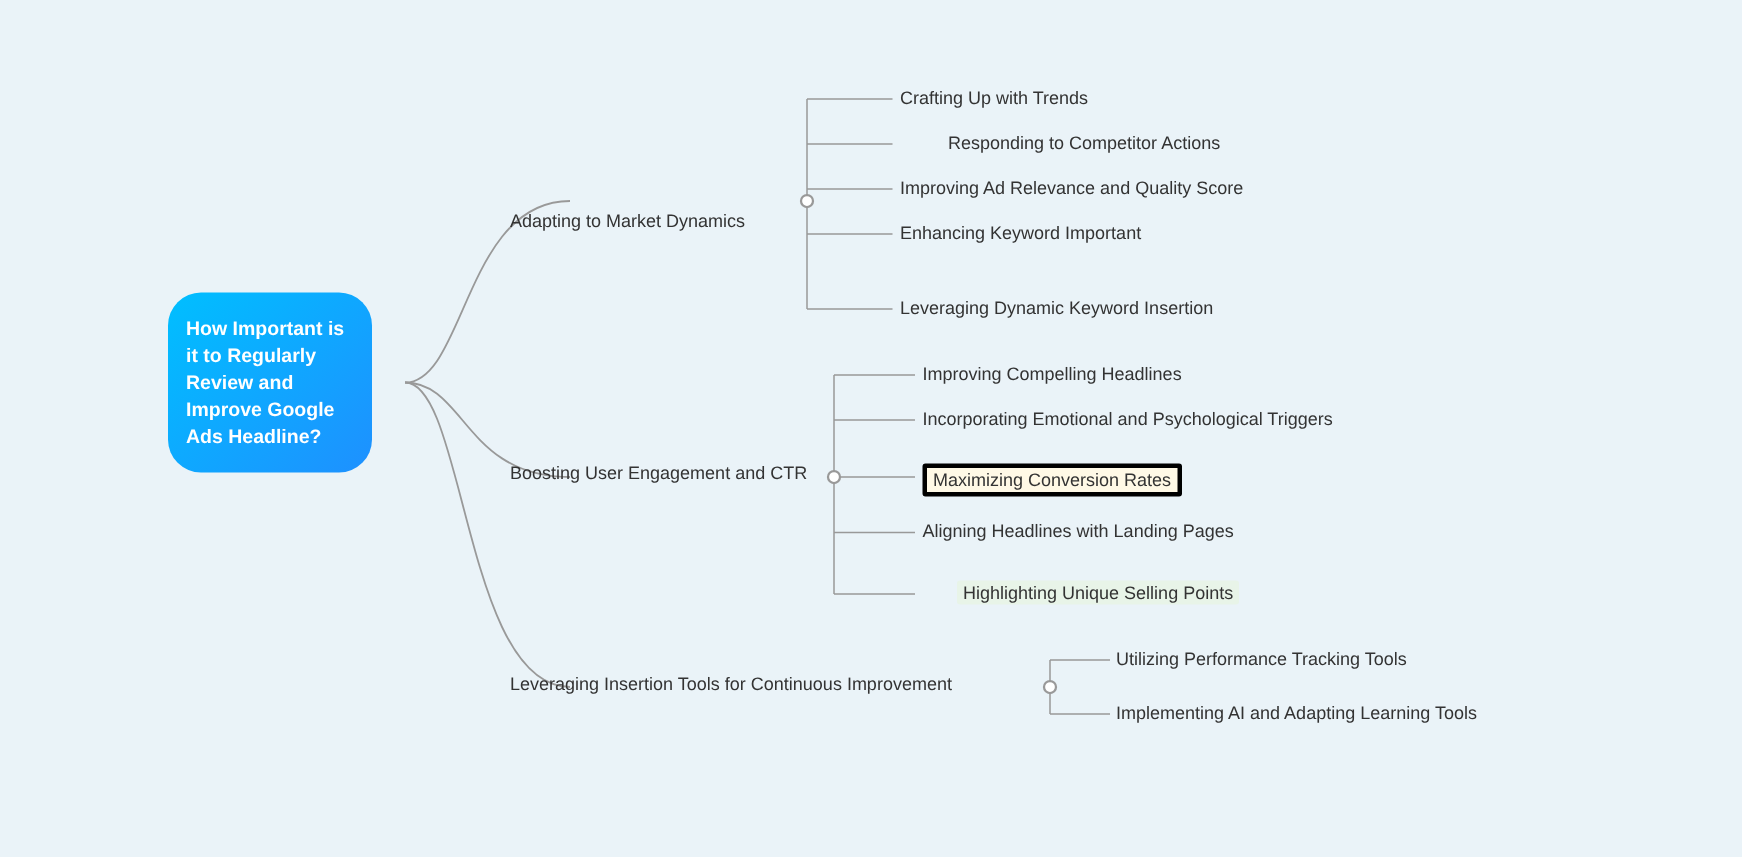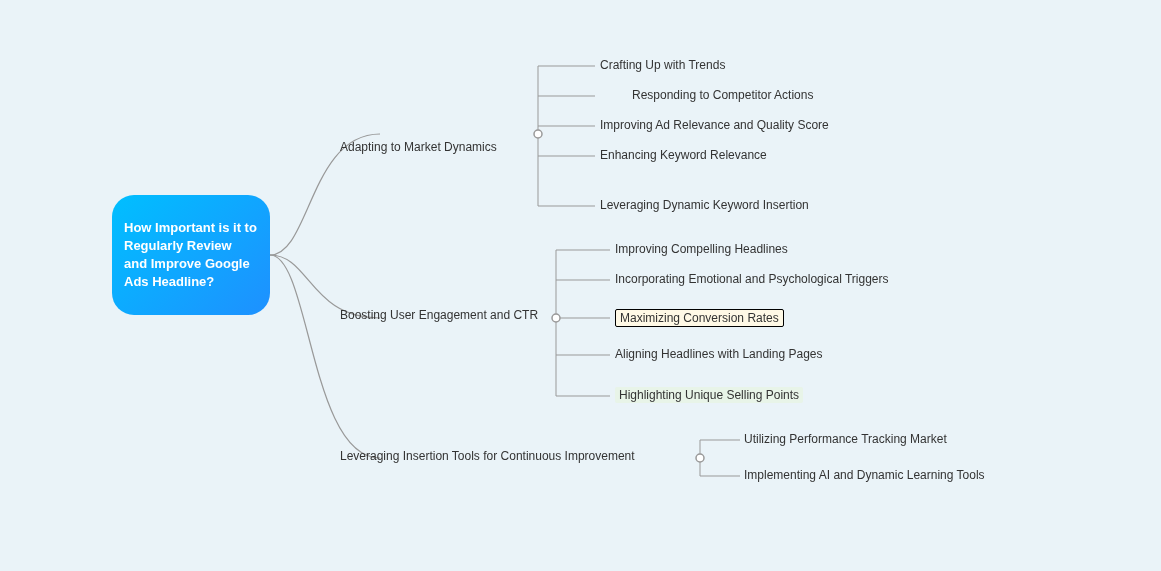--- a/index.html
+++ b/index.html
@@ -14,21 +14,21 @@
     svg#mindmap {
       position: absolute;
       top: 0; left: 0;
       width: 1161px;
       height: 571px;
     }
     .central-node {
       position: absolute;
       left: 112px;
       top: 195px;
-      width: 158px;
+      width: 136px;
       height: 120px;
       background: linear-gradient(135deg, #00bfff, #1e90ff);
       border-radius: 22px;
       display: flex;
       align-items: center;
       justify-content: center;
       padding: 12px;
       z-index: 10;
     }
     .central-node-text {
@@ -45,21 +45,21 @@
       white-space: nowrap;
     }
     .leaf-label {
       position: absolute;
       font-size: 12px;
       color: #333;
       white-space: nowrap;
     }
     .leaf-label.highlighted {
       background: #fff9e6;
-      border: 1px solid #000000;
+      border: 3px solid #000000;
       padding: 1px 4px;
       border-radius: 2px;
     }
     .leaf-label.highlighted2 {
       background: #e8f4e8;
       padding: 1px 4px;
       border-radius: 2px;
     }
   </style>
 </head>
@@ -98,27 +98,27 @@
 
 <div class="central-node">
   <div class="central-node-text">How Important is it to Regularly Review and Improve Google Ads Headline?</div>
 </div>
 
 <div class="branch-label" style="left: 340px; top: 140px;">Adapting to Market Dynamics</div>
 
 <div class="leaf-label" style="left: 600px; top: 58px;">Crafting Up with Trends</div>
 <div class="leaf-label" style="left: 600px; top: 88px; margin-left: 32px;">Responding to Competitor Actions</div>
 <div class="leaf-label" style="left: 600px; top: 118px;">Improving Ad Relevance and Quality Score</div>
-<div class="leaf-label" style="left: 600px; top: 148px;">Enhancing Keyword Relevance</div>
+<div class="leaf-label" style="left: 600px; top: 148px;">Enhancing Keyword Important</div>
 <div class="leaf-label" style="left: 600px; top: 198px;">Leveraging Dynamic Keyword Insertion</div>
 
 <div class="branch-label" style="left: 340px; top: 308px;">Boosting User Engagement and CTR</div>
 
 <div class="leaf-label" style="left: 615px; top: 242px;">Improving Compelling Headlines</div>
 <div class="leaf-label" style="left: 615px; top: 272px;">Incorporating Emotional and Psychological Triggers</div>
 <div class="leaf-label highlighted" style="left: 615px; top: 309px;">Maximizing Conversion Rates</div>
 <div class="leaf-label" style="left: 615px; top: 347px; text-align: right;">Aligning Headlines with Landing Pages</div>
-<div class="leaf-label highlighted2" style="left: 615px; top: 387px;">Highlighting Unique Selling Points</div>
+<div class="leaf-label highlighted2" style="left: 638px; top: 387px;">Highlighting Unique Selling Points</div>
 
 <div class="branch-label" style="left: 340px; top: 449px;">Leveraging Insertion Tools for Continuous Improvement</div>
 
-<div class="leaf-label" style="left: 744px; top: 432px;">Utilizing Performance Tracking Market</div>
-<div class="leaf-label" style="left: 744px; top: 468px;">Implementing AI and Dynamic Learning Tools</div>
+<div class="leaf-label" style="left: 744px; top: 432px;">Utilizing Performance Tracking Tools</div>
+<div class="leaf-label" style="left: 744px; top: 468px;">Implementing AI and Adapting Learning Tools</div>
 
 </body></html>

